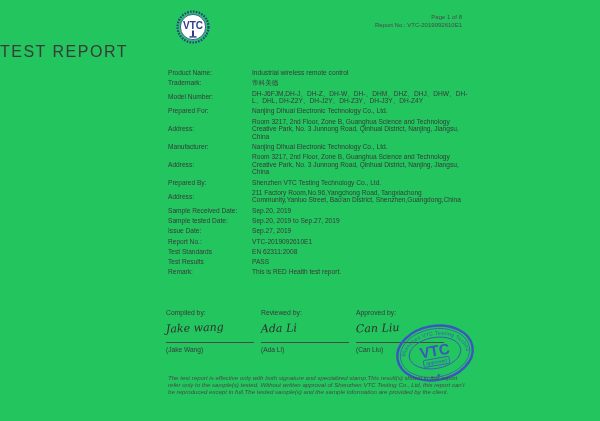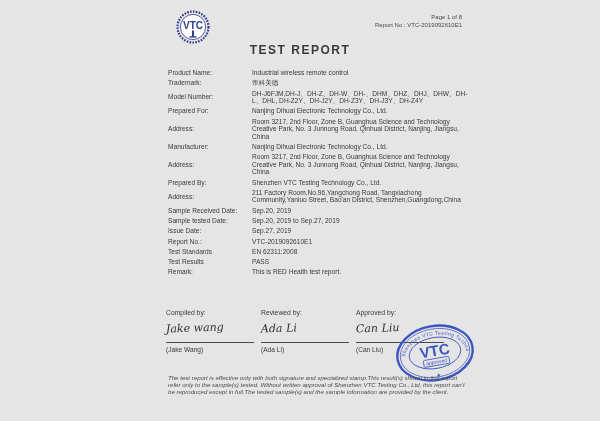--- a/index.html
+++ b/index.html
@@ -1,26 +1,26 @@
 <!DOCTYPE html>
 <html><head>
 <meta charset="utf-8">
 <style>
   html,body{margin:0;padding:0;}
   body{
     width:600px;height:421px;position:relative;background:#ffffff;
     font-family:"Liberation Sans", sans-serif;color:#3a3a3a;overflow:hidden;
   }
-  .page{position:absolute;inset:0;background:#e5e5e5;}
+  .page{position:absolute;inset:0;background:#22c55e;}
   
   .logo{position:absolute;left:176px;top:8px;width:34px;height:40px;}
   .pageinfo{position:absolute;top:14px;left:260px;width:202px;text-align:right;
     font-size:6px;line-height:7.5px;color:#4a4a4a;}
-  .title{position:absolute;top:43px;left:0;width:100%;text-align:center;
-    font-size:12px;font-weight:bold;letter-spacing:1.5px;color:#3a3a3a;}
+  .title{position:absolute;top:43px;left:0;width:100%;text-align:left;
+    font-size:16px;font-weight:normal;letter-spacing:1.5px;color:#3a3a3a;}
   
   .fields{position:absolute;left:168px;top:69px;width:300px;}
   .row{display:flex;align-items:center;margin-bottom:2.8px;}
   .row .lbl{width:84px;flex:0 0 84px;font-size:6.6px;line-height:7.5px;color:#3a3a3a;}
   .row .val{flex:1;font-size:6.6px;line-height:7.5px;color:#3a3a3a;}
   
   .sigs{position:absolute;left:166px;top:309px;width:306px;display:flex;}
   .sig{width:88px;margin-right:7px;}
   .sig .slabel{font-size:6.8px;color:#3a3a3a;}
   .sig .script{height:20px;font-family:"DejaVu Serif", serif;font-style:italic;

